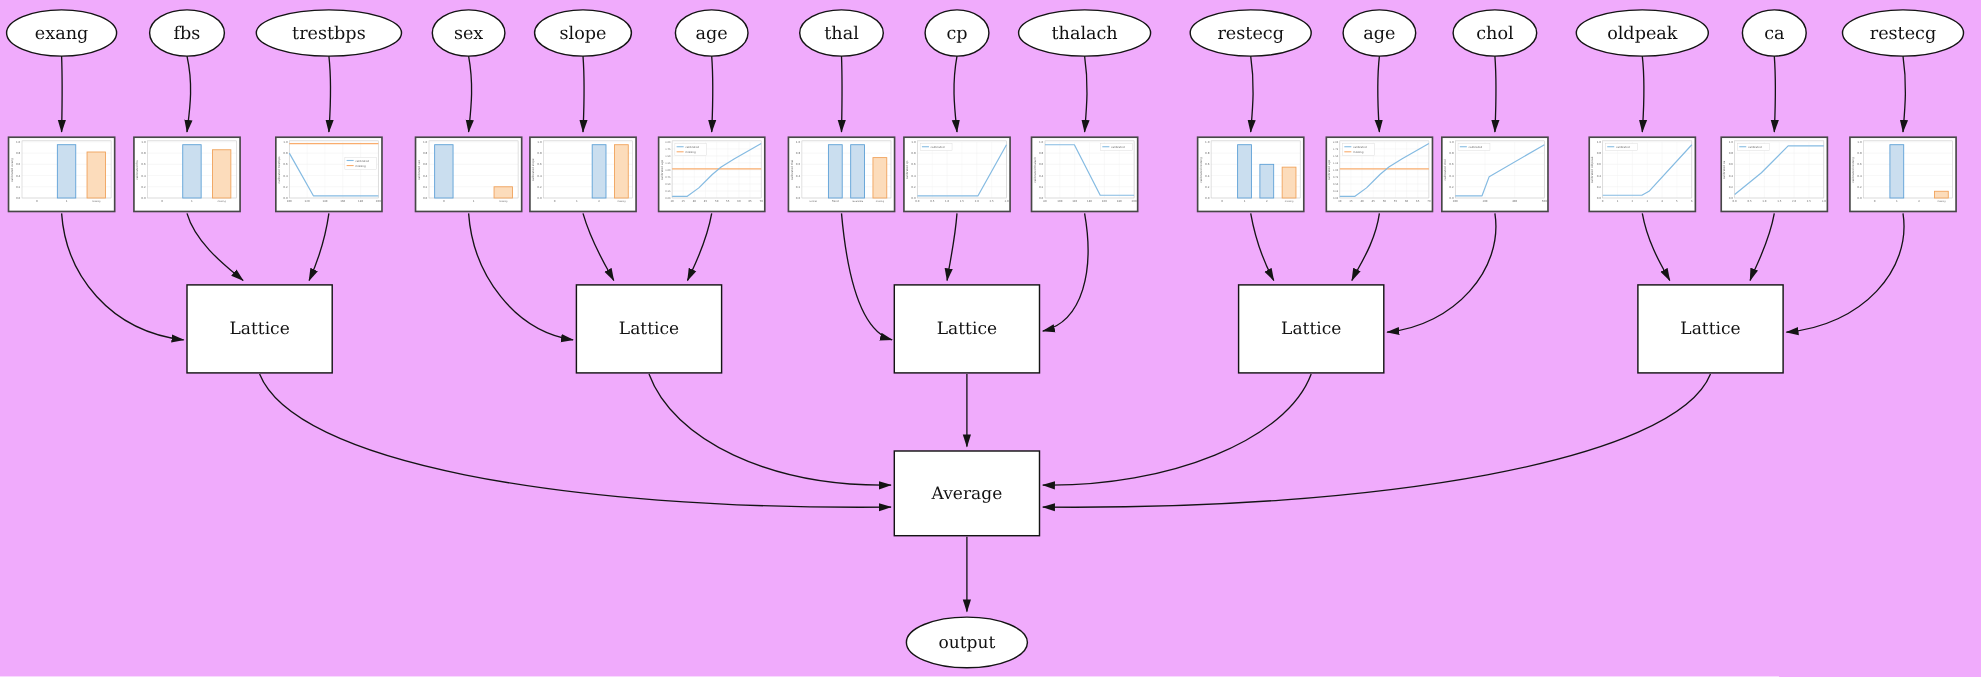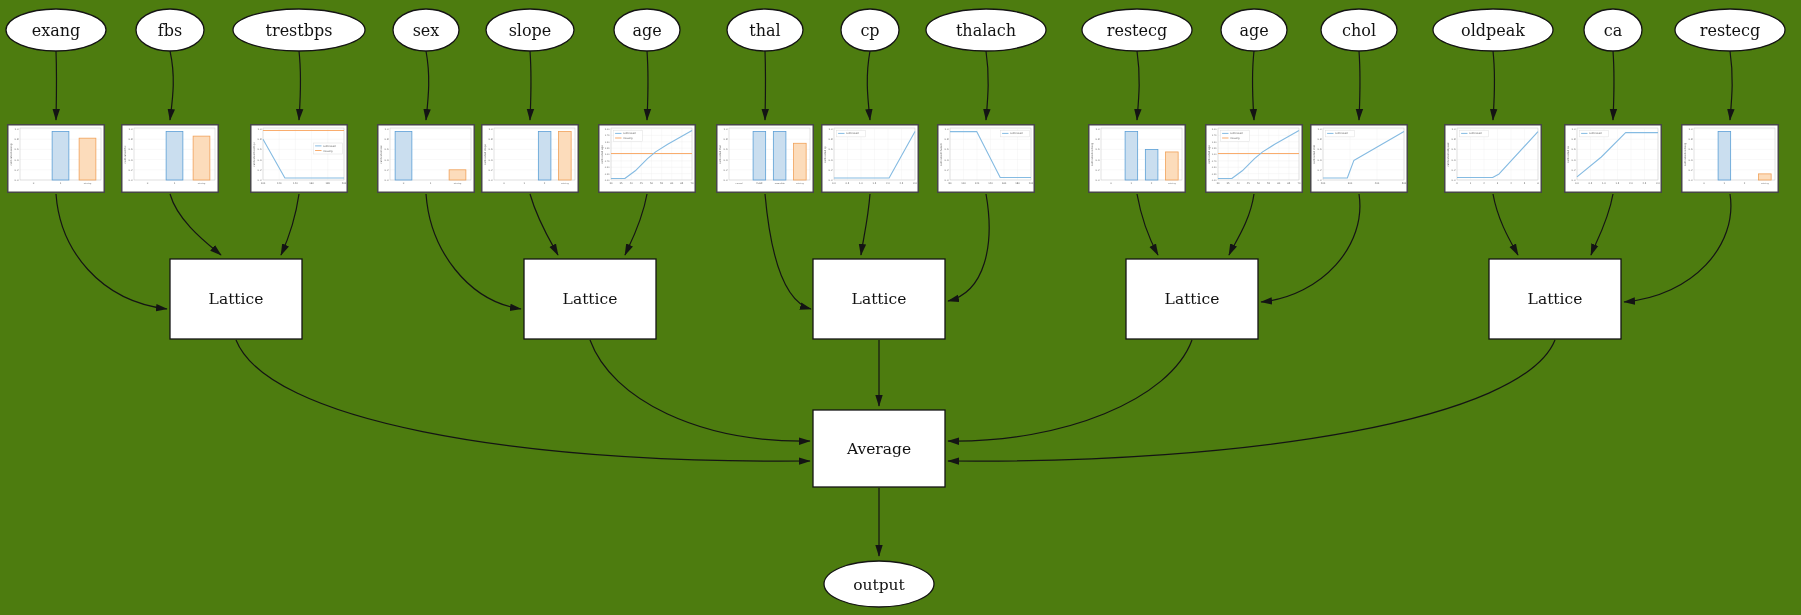--- a/index.html
+++ b/index.html
@@ -1,16 +1,16 @@
 <!DOCTYPE html>
 <html><head>
 <meta charset="utf-8">
 <style>
   html,body{margin:0;padding:0;background:#ffffff;}
-  .canvas{position:relative;width:1801px;height:615px;background:#4d7c0f;overflow:hidden;}
+  .canvas{position:relative;width:1801px;height:615px;background:#f0abfc;overflow:hidden;}
   svg{display:block;}
   .nodelabel{font-family:"DejaVu Serif",serif;font-size:16px;fill:#111;}
   .boxlabel{font-family:"DejaVu Serif",serif;font-size:15.5px;fill:#111;}
   .charttext{font-family:"DejaVu Sans",sans-serif;fill:#666;}
 </style>
 </head>
 <body>
 
 <div class="canvas">
   <svg id="graph" width="1801" height="615" viewBox="0 0 1801 615" xmlns="http://www.w3.org/2000/svg">

